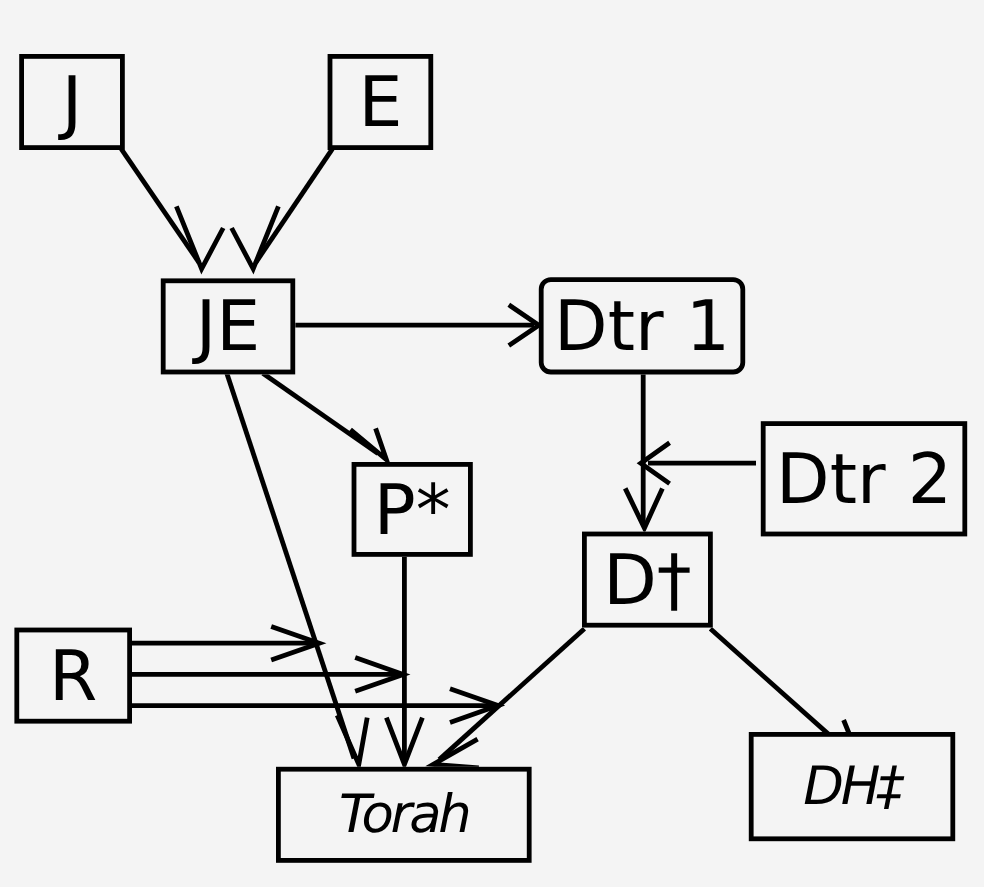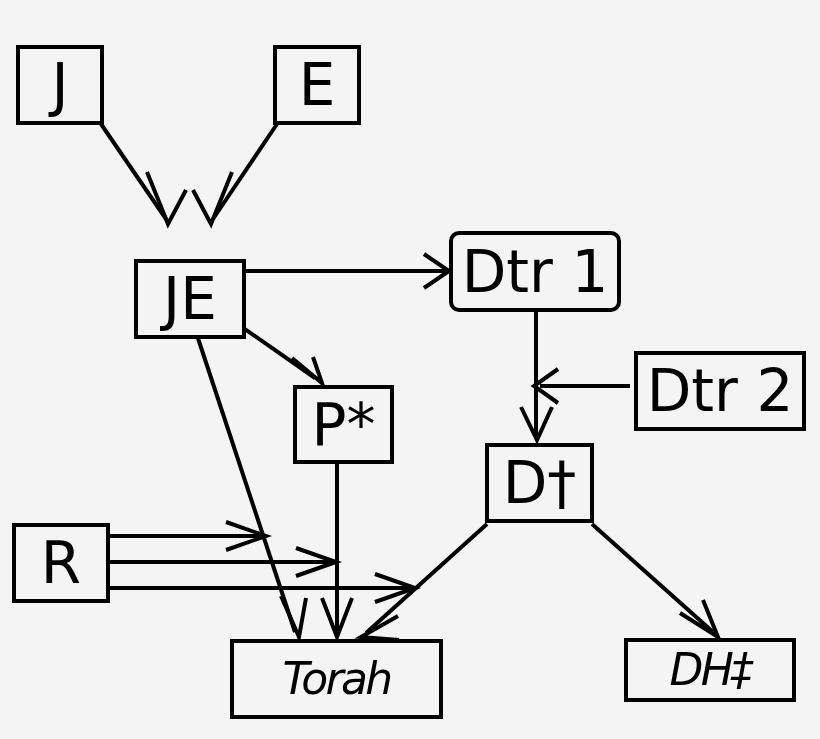--- a/index.html
+++ b/index.html
@@ -151,47 +151,47 @@
   </svg>
 
   <div class="node-box roman" style="left:16px; top:45px; width:88px; height:80px;">
     <span class="node-label">J</span>
   </div>
 
   <div class="node-box roman" style="left:273px; top:45px; width:88px; height:80px;">
     <span class="node-label">E</span>
   </div>
 
-  <div class="node-box roman" style="left:134px; top:232px; width:112px; height:80px;margin-top:27px;">
+  <div class="node-box roman" style="left:134px; top:232px; width:112px; height:80px;">
     <span class="node-label">JE</span>
   </div>
 
   <div class="node-box roman" style="left:449px; top:231px; width:172px; height:81px;border-radius:10px;">
     <span class="node-label">Dtr 1</span>
   </div>
 
-  <div class="node-box roman" style="left:634px; top:351px; width:172px; height:80px;">
+  <div class="node-box roman" style="left:634px; top:351px; width:172px; height:96px;">
     <span class="node-label">Dtr 2</span>
   </div>
 
   <div class="node-box roman" style="left:293px; top:385px; width:101px; height:79px;">
     <span class="node-label">P*</span>
   </div>
 
   <div class="node-box roman" style="left:485px; top:443px; width:109px; height:80px;">
     <span class="node-label">D</span>
       <span class="node-label sup">†</span>
   </div>
 
   <div class="node-box roman" style="left:12px; top:523px; width:98px; height:80px;">
     <span class="node-label">R</span>
   </div>
 
   <div class="node-box italic" style="left:230px; top:639px; width:213px; height:80px;">
     <span class="node-label">Torah</span>
   </div>
 
-  <div class="node-box italic" style="left:624px; top:638px; width:172px; height:64px;text-align:right;">
+  <div class="node-box italic" style="left:624px; top:610px; width:172px; height:91px;text-align:right;">
     <span class="node-label">DH</span>
       <span class="node-label sup">‡</span>
   </div>
 
 </div>
 
 </body></html>

